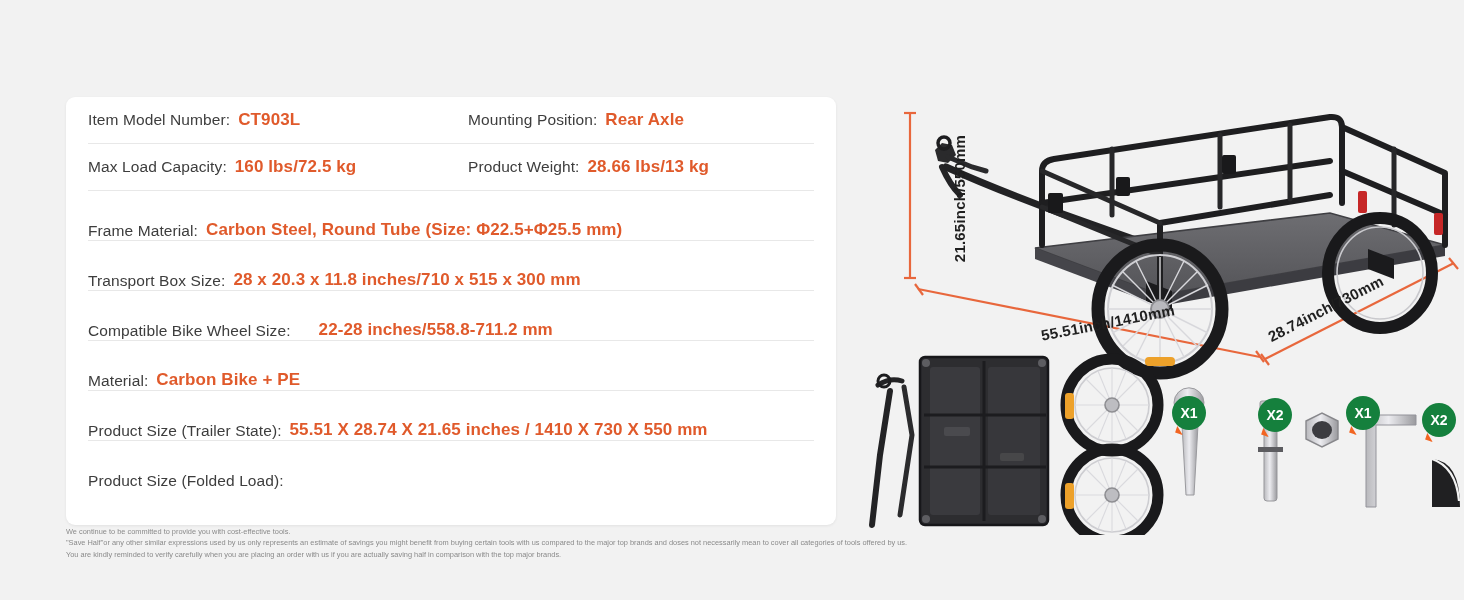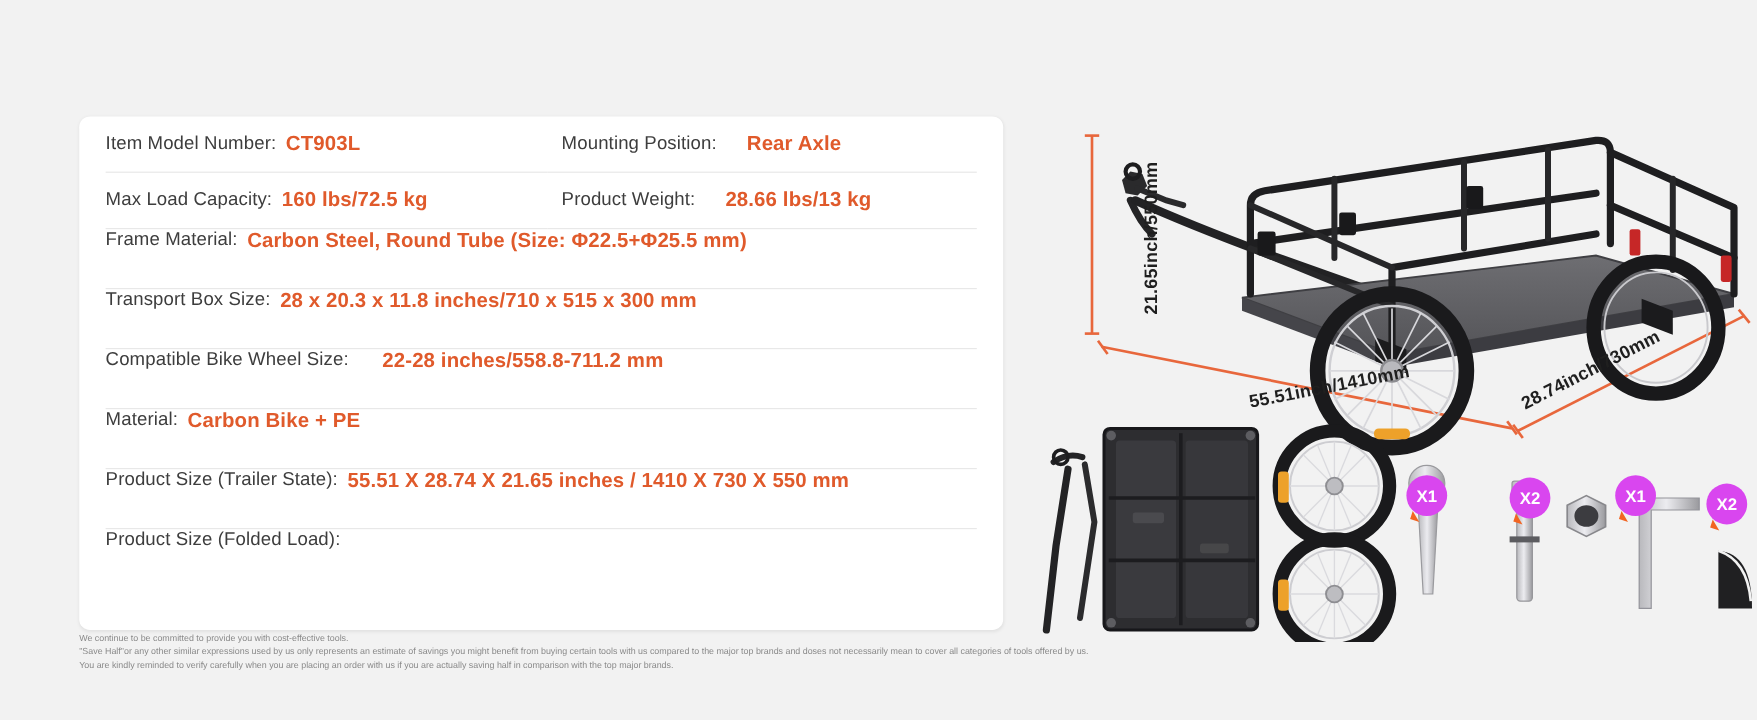--- a/index.html
+++ b/index.html
@@ -14,24 +14,24 @@
   
   .spec-card{
     position:absolute;left:66px;top:97px;width:770px;height:428px;
     background:#ffffff;border-radius:9px;
     box-shadow:0 1px 3px rgba(0,0,0,.07);
     box-sizing:border-box;padding:0 22px;
   }
   .dual-row{display:flex;height:47px;}
   .dual-col{flex:1;display:flex;align-items:center;box-sizing:border-box;}
   .dual-col.left{padding-right:22px;}
-  .dual-col.right{padding-left:12px;gap:17px;}
+  .dual-col.right{padding-left:12px;}
   .dual-row.bord .dual-col{border-bottom:1px solid #e8e8e8;}
   .full-row{
-    display:flex;align-items:flex-start;height:49px;
+    display:flex;align-items:flex-end;height:49px;
     border-bottom:1px solid #e8e8e8;
   }
   .full-row.last{border-bottom:none;}
   .lbl{
     color:#3d3d3d;font-size:15.5px;font-weight:400;
     white-space:nowrap;letter-spacing:.1px;
   }
   .val{
     color:#e05a2b;font-size:17px;font-weight:bold;
     margin-left:8px;white-space:nowrap;letter-spacing:.1px;
@@ -54,21 +54,21 @@
     white-space:nowrap;letter-spacing:.2px;
   }
   #dim-height{
     left:896px;top:190px;transform:rotate(-90deg);transform-origin:center;
   }
   #dim-length{left:1040px;top:314px;transform:rotate(-11deg);}
   #dim-depth{left:1262px;top:300px;transform:rotate(-27deg);}
 
   .badge{
     position:absolute;width:34px;height:34px;border-radius:50%;
-    background:#d946ef;color:#fff;font-size:14px;font-weight:bold;
+    background:#15803d;color:#fff;font-size:14px;font-weight:bold;
     display:flex;align-items:center;justify-content:center;
   }
   .badge::after{
     content:"";position:absolute;bottom:-4px;left:4px;
     border-left:8px solid #f26522;border-top:7px solid transparent;
     border-bottom:0;transform:rotate(18deg);
   }
 </style>
 </head>
 <body>

